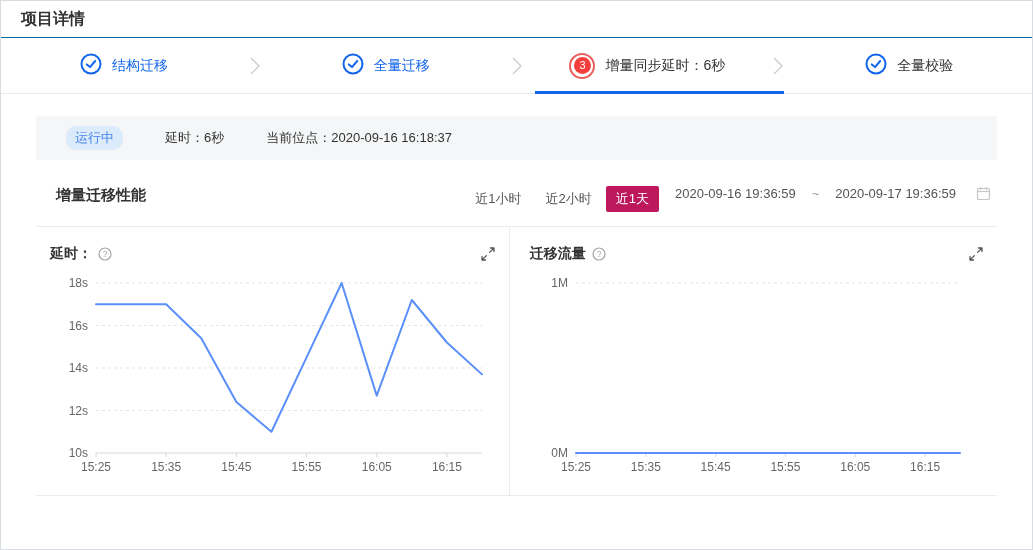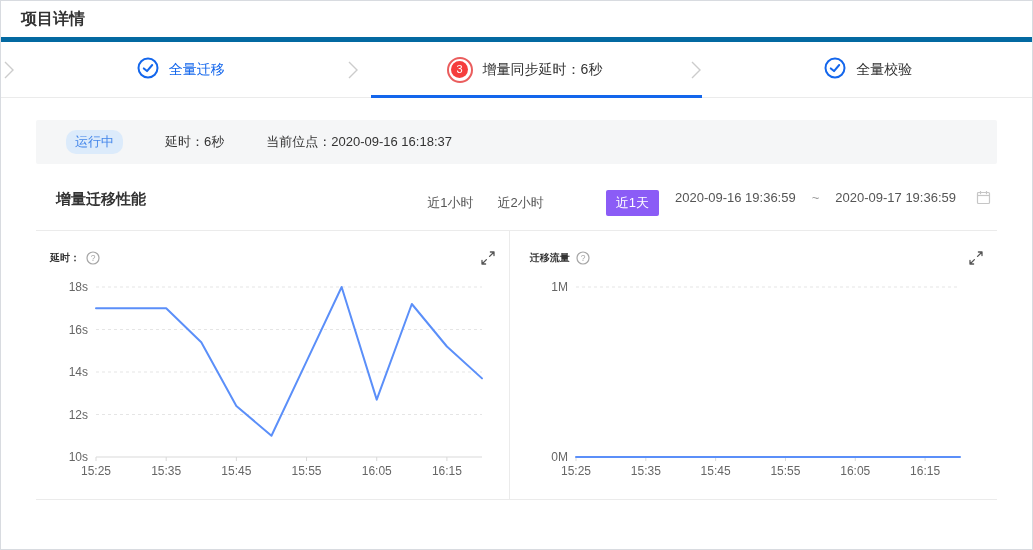--- a/index.html
+++ b/index.html
@@ -3,21 +3,21 @@
 <meta charset="utf-8">
 <style>
   * { margin:0; padding:0; box-sizing:border-box; }
   html,body { background:#fff; }
   body { font-family:"Liberation Sans","DejaVu Sans",sans-serif; color:#333; }
   .page {
     width:1033px; height:550px; background:#fff;
     border:1px solid #d8dbe0; overflow:hidden; position:relative;
   }
   
-  .page-header { padding:8px 20px 7px; border-bottom:5px solid #0369a1; }
+  .page-header { padding:8px 20px 7px; border-bottom:1px solid #0369a1; }
   .page-title { font-size:16px; font-weight:bold; color:#333; }
 
   
   .stepper { display:flex; align-items:center; height:56px; border-bottom:1px solid #ebebeb; }
   .step { flex:1; display:flex; align-items:center; justify-content:center; gap:10px; position:relative; height:100%; cursor:pointer; }
   .step-label { font-size:14px; color:#333; }
   .step-label.blue { color:#1366ec; }
   .step.active .active-underline {
     position:absolute; left:10px; right:-14px; bottom:-1px; height:3px; background:#1366ec;
   }
@@ -31,47 +31,56 @@
   .status-bar { margin:22px 35px 0; height:44px; background:#f5f6f7; border-radius:2px;
     display:flex; align-items:center; padding:0 30px; gap:42px; font-size:13px; color:#333; }
   .state-badge { background:#dcebfb; color:#4486ea; padding:3px 9px; border-radius:10px; font-size:13px; }
 
   
   .perf-header { margin:26px 35px 0; padding:0 6px 0 20px; display:flex; align-items:flex-start;
     padding-bottom:14px; border-bottom:1px solid #ebebeb; }
   .perf-title { font-size:15px; font-weight:bold; color:#333; flex:1; }
   .range-tabs { display:flex; align-items:center; gap:4px; margin-right:16px; }
   .range-tab { font-size:13px; color:#555; padding:4px 10px; cursor:pointer; border-radius:2px; }
-  .range-tab.selected { background:#8b5cf6; color:#fff;margin-left:48px; }
+  .range-tab.selected { background:#be185d; color:#fff; }
   .date-range { display:flex; align-items:center; gap:16px; font-size:13px; color:#555; }
   .date-sep { color:#999; }
   .calendar-btn { margin-left:20px; display:flex; align-items:center; cursor:pointer; }
 
   
   .charts-row { margin:0 35px; display:flex; border-bottom:1px solid #ebebeb; }
   .chart-card { padding:16px 14px 12px; }
   .chart-card.left { width:49.3%; border-right:1px solid #ebebeb; }
   .chart-card.right { flex:1; padding-left:20px; }
   .chart-head { display:flex; align-items:center; gap:6px; height:22px; }
-  .chart-title { font-size:10px; font-weight:600; color:#333; }
+  .chart-title { font-size:14px; font-weight:600; color:#333; }
   .help-btn { display:flex; align-items:center; cursor:pointer; }
   .expand-btn { margin-left:auto; display:flex; align-items:center; cursor:pointer; }
   svg.chart { margin-top:6px; display:block; font-family:"Liberation Sans","DejaVu Sans",sans-serif; }
 </style>
 </head>
 <body>
 
 <div class="page">
 
   <div class="page-header">
     <div class="page-title">项目详情</div>
   </div>
 
   <div class="stepper">
 
+    <div class="step">
+      <span>
+        <svg width="22" height="22" viewBox="0 0 22 22">
+            <circle cx="11" cy="11" r="9.5" fill="#fff" stroke="#1366ec" stroke-width="2"></circle>
+            <path d="M6.8 11.4 L10 14.1 L15.2 8" fill="none" stroke="#1366ec" stroke-width="2" stroke-linecap="round" stroke-linejoin="round"></path>
+          </svg>
+      </span>
+      <span class="step-label blue">结构迁移</span>
+    </div>
 
     <div class="step-sep">
       <svg width="14" height="26" viewBox="0 0 14 26">
           <path d="M3 5 L11 13 L3 21" stroke="#ccc" stroke-width="1.4" fill="none"></path>
         </svg>
     </div>
 
     <div class="step">
       <span>
         <svg width="22" height="22" viewBox="0 0 22 22">

